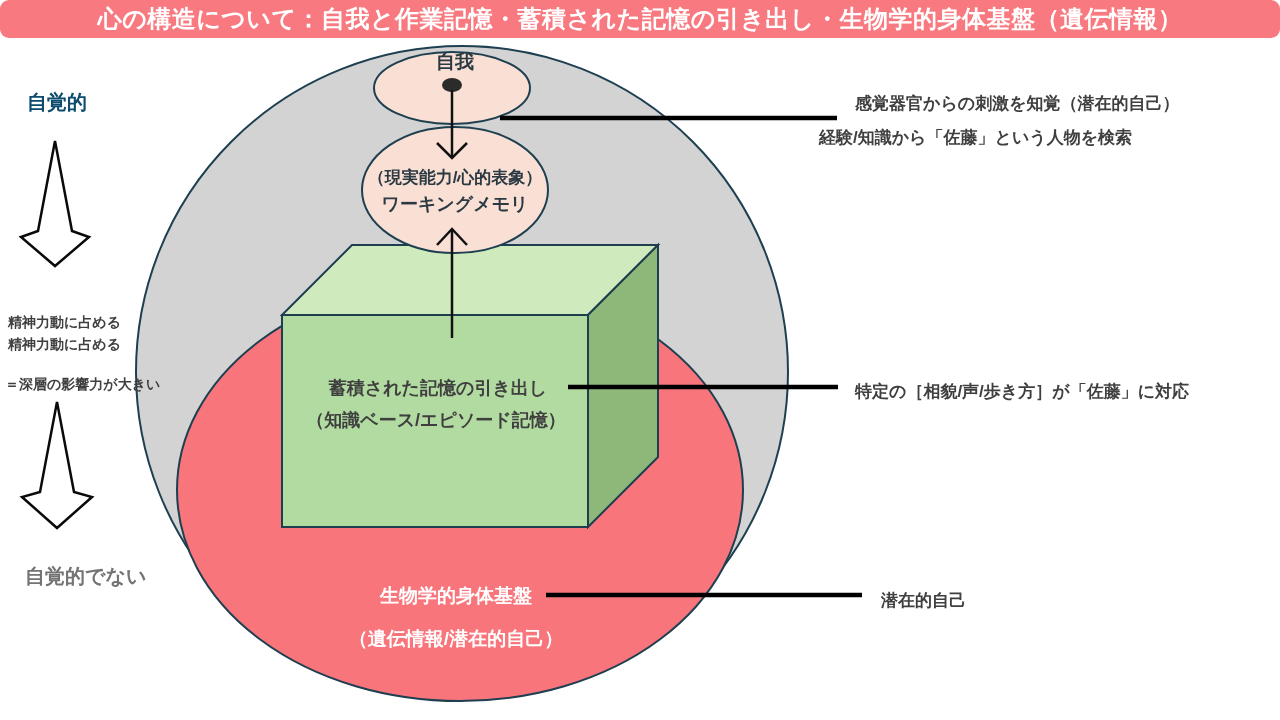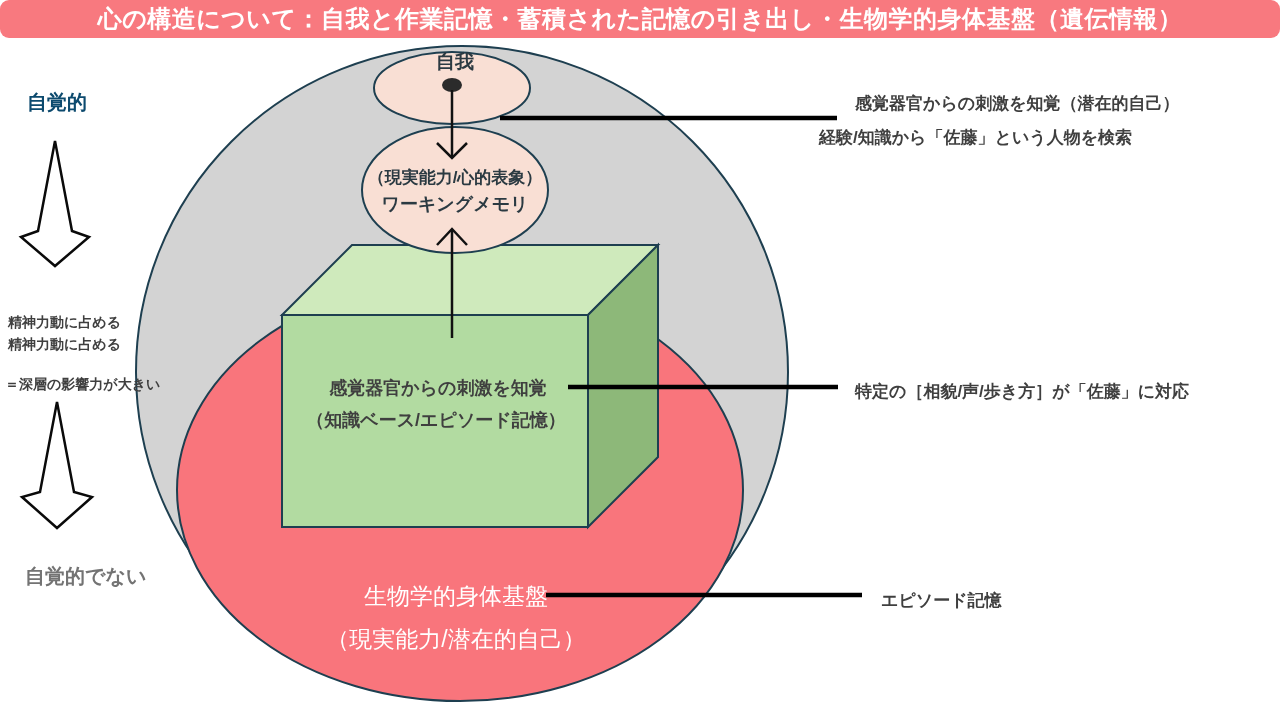--- a/index.html
+++ b/index.html
@@ -25,21 +25,21 @@
   .lbl{position:absolute;white-space:nowrap;transform:translate(-50%,-50%);}
   .lbl-left{position:absolute;white-space:nowrap;transform:translate(0,-50%);}
   .c-dark{color:#2b3a42;}
   .c-gray{color:#3f3f3f;}
   .c-white{color:#ffffff;}
   .c-red{color:#0c4a6e;}
   .c-teal{color:#737373;}
   .fs14{font-size:14px;font-weight:600;}
   .fs17{font-size:17px;font-weight:bold;}
   .fs18{font-size:18px;font-weight:bold;}
-  .fs19{font-size:23px;font-weight:normal;}
+  .fs19{font-size:19px;font-weight:bold;}
   .fs20{font-size:20px;font-weight:bold;}
   .fs21{font-size:19px;font-weight:bold;}
 </style>
 </head>
 <body>
 
 <div id="stage">
 
   <div id="titlebar">心の構造について：自我と作業記憶・蓄積された記憶の引き出し・生物学的身体基盤（遺伝情報）</div>
 
@@ -75,23 +75,23 @@
 
   <div class="lbl-left c-red fs20" style="left:27px;top:102px;">自覚的</div>
   <div class="lbl-left c-gray fs14" style="left:8px;top:323px;">精神力動に占める</div>
   <div class="lbl-left c-gray fs14" style="left:8px;top:345px;">精神力動に占める</div>
   <div class="lbl-left c-gray fs14" style="left:5px;top:367px;margin-top:18px;">＝深層の影響力が大きい</div>
   <div class="lbl-left c-teal fs20" style="left:25px;top:576px;">自覚的でない</div>
 
   <div class="lbl c-dark fs21" style="left:455px;top:62px;">自我</div>
   <div class="lbl c-dark fs17" style="left:455px;top:177px;">（現実能力/心的表象）</div>
   <div class="lbl c-dark fs18" style="left:455px;top:204px;">ワーキングメモリ</div>
-  <div class="lbl c-gray fs18" style="left:438px;top:388px;">感覚器官からの刺激を知覚</div>
+  <div class="lbl c-gray fs18" style="left:438px;top:388px;">蓄積された記憶の引き出し</div>
   <div class="lbl c-gray fs18" style="left:436px;top:420px;">（知識ベース/エピソード記憶）</div>
   <div class="lbl c-white fs19" style="left:456px;top:596px;">生物学的身体基盤</div>
-  <div class="lbl c-white fs19" style="left:456px;top:639px;">（現実能力/潜在的自己）</div>
+  <div class="lbl c-white fs19" style="left:456px;top:639px;">（遺伝情報/潜在的自己）</div>
 
   <div class="lbl-left c-gray fs17" style="left:855px;top:103px;">感覚器官からの刺激を知覚（潜在的自己）</div>
   <div class="lbl-left c-gray fs17" style="left:819px;top:137px;">経験/知識から「佐藤」という人物を検索</div>
   <div class="lbl-left c-gray fs17" style="left:855px;top:391px;">特定の［相貌/声/歩き方］が「佐藤」に対応</div>
-  <div class="lbl-left c-gray fs17" style="left:881px;top:600px;">エピソード記憶</div>
+  <div class="lbl-left c-gray fs17" style="left:881px;top:600px;">潜在的自己</div>
 
 </div>
 
 </body></html>

